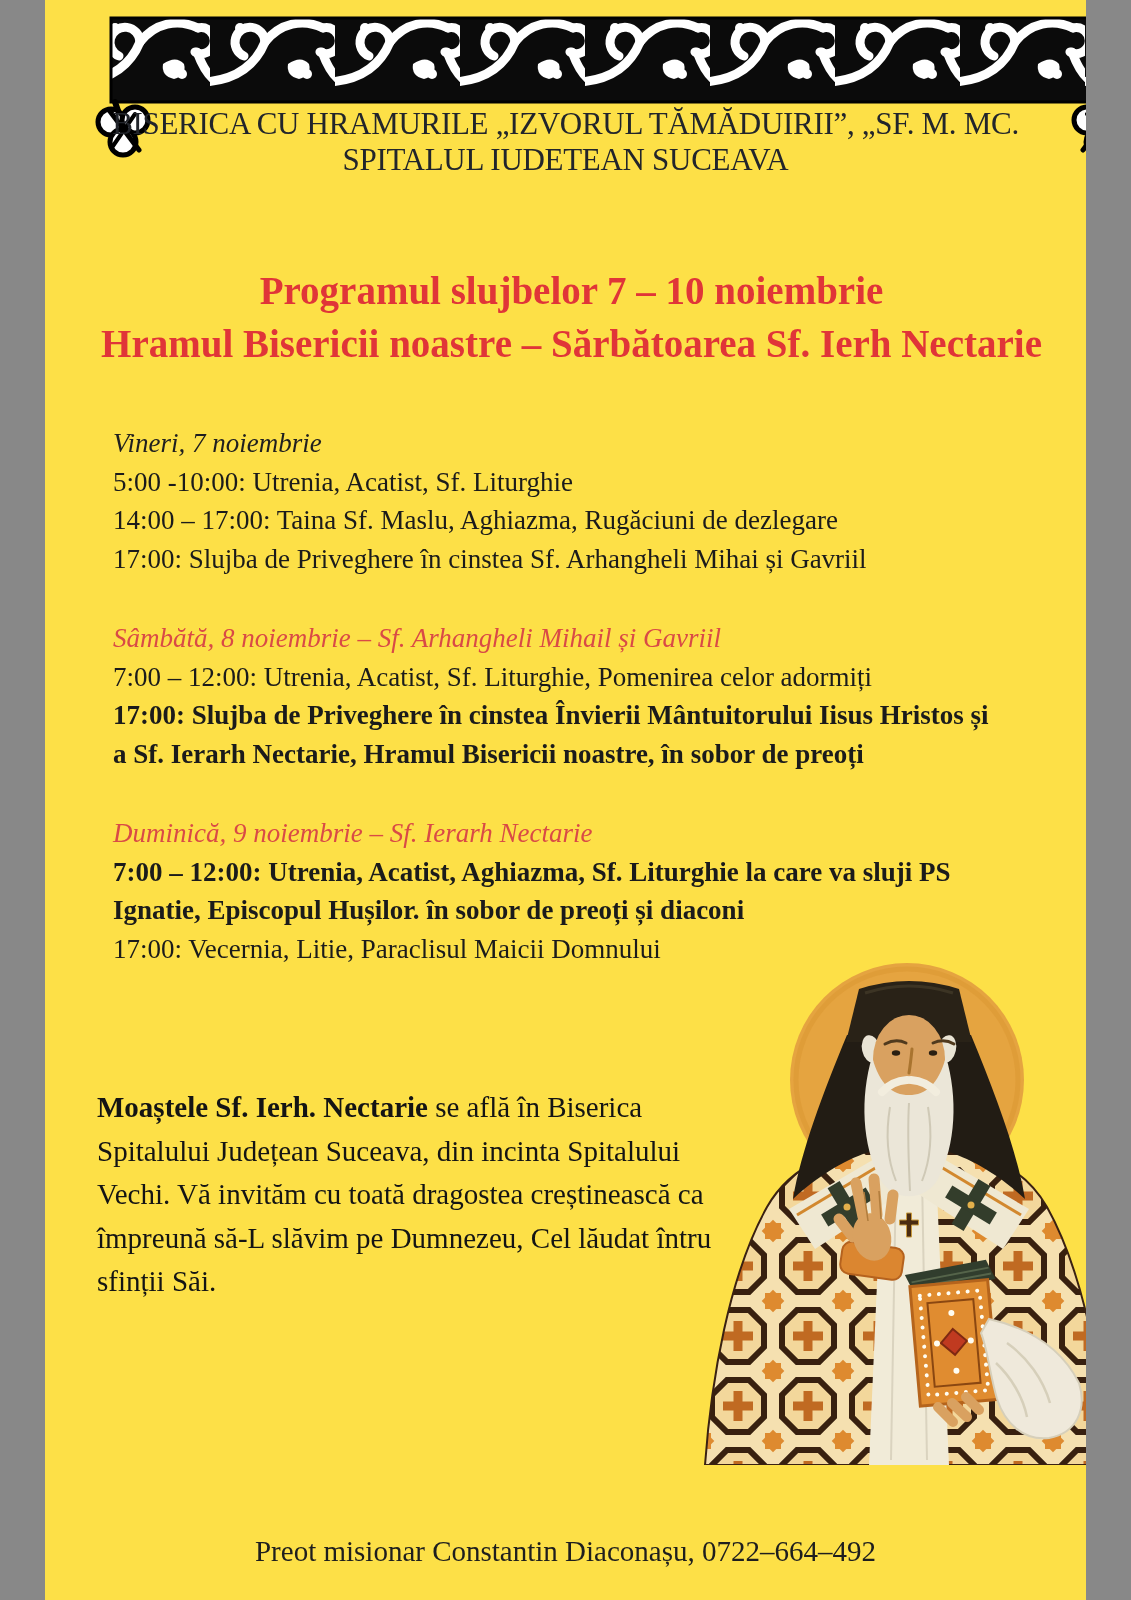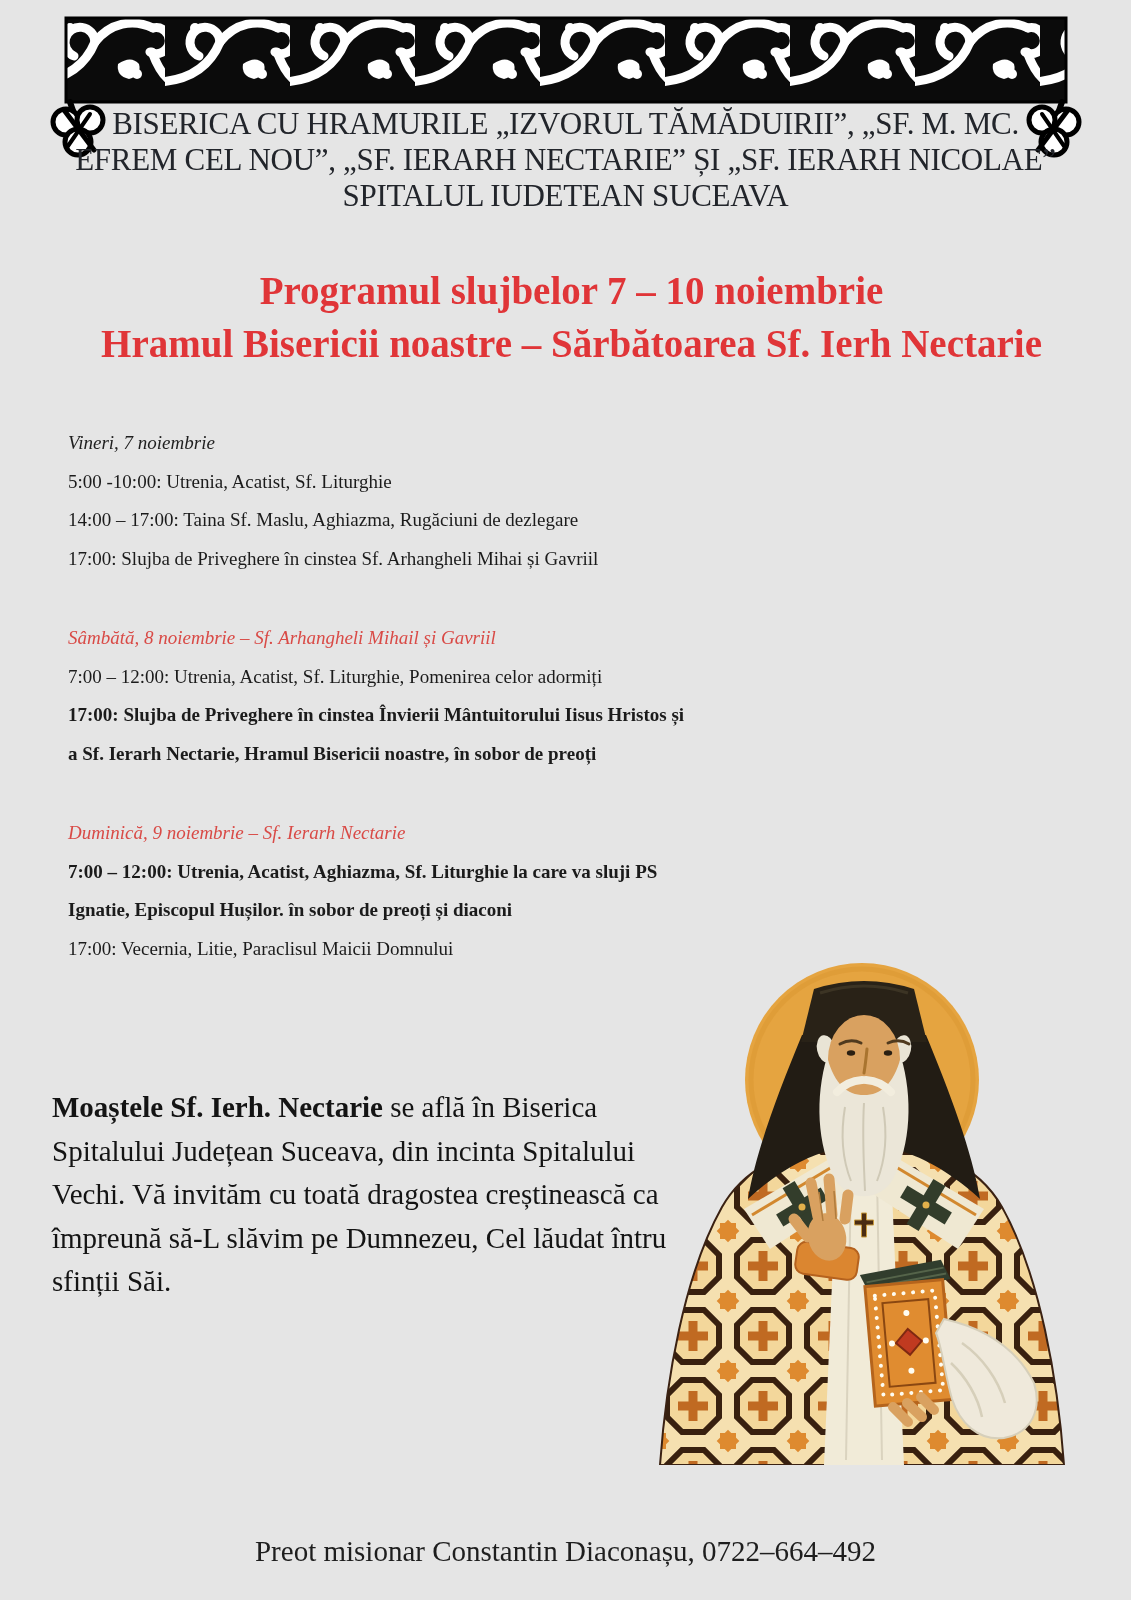--- a/index.html
+++ b/index.html
@@ -1,27 +1,27 @@
 <!DOCTYPE html>
 <html><head>
 <meta charset="utf-8">
 <style>
   html,body{margin:0;padding:0;background:#888;}
   .page{
-    position:relative;width:1131px;height:1600px;margin:0 auto;
-    background:#e5e5e5;overflow:hidden;
+    position:relative;width:1041px;height:1600px;margin:0 auto;
+    background:#fde047;overflow:hidden;
     font-family:"Liberation Serif","DejaVu Serif",serif;color:#1b1b1b;
   }
   .ornament{position:absolute;left:40px;top:10px;width:1060px;height:150px;}
   .masthead{position:absolute;left:0;right:0;top:106px;text-align:center;
     font-size:31px;line-height:36px;color:#22252b;letter-spacing:-0.3px;}
   .title{position:absolute;left:0;right:0;top:264px;text-align:center;
     font-weight:700;font-size:39px;line-height:53px;padding-left:12px;}
   .schedule{position:absolute;left:68px;top:424px;width:1005px;
-    font-size:19px;line-height:38.5px;}
+    font-size:27px;line-height:38.5px;}
   .section{margin-bottom:41px;}
   .heading{font-style:italic;}
   .bold{font-weight:700;}
   .about{position:absolute;left:52px;top:1086px;width:628px;
     font-size:29px;line-height:43.5px;color:#141414;}
   .saint{position:absolute;left:650px;top:945px;width:420px;height:520px;}
   .footer{position:absolute;left:0;right:0;top:1514px;text-align:center;
     font-size:29px;color:#1e1e1e;margin-top:21px;}
 </style>
 </head>
@@ -63,21 +63,20 @@
       <circle cx="1026" cy="112" r="13" fill="#fff"></circle>
       <circle cx="1002" cy="110" r="13" fill="#fff"></circle>
       <circle cx="1014" cy="132" r="13" fill="#fff"></circle>
       <path d="M1028,100 L998,140" fill="none"></path>
       <path d="M1002,104 L1024,136" fill="none" stroke-width="4"></path>
     </g>
   </svg>
 
   <div class="masthead">
     <div>BISERICA CU HRAMURILE „IZVORUL TĂMĂDUIRII”, „SF. M. MC.</div>
-    <div>EFREM CEL NOU”, „SF. IERARH NECTARIE” ȘI „SF. IERARH NICOLAE”</div>
     <div>SPITALUL IUDETEAN SUCEAVA</div>
   </div>
 
   <div class="title">
     <div style="color: rgb(224, 53, 56);">Programul slujbelor 7 – 10 noiembrie</div>
     <div style="color: rgb(224, 53, 56);">Hramul Bisericii noastre – Sărbătoarea Sf. Ierh Nectarie</div>
   </div>
 
   <div class="schedule">
 

